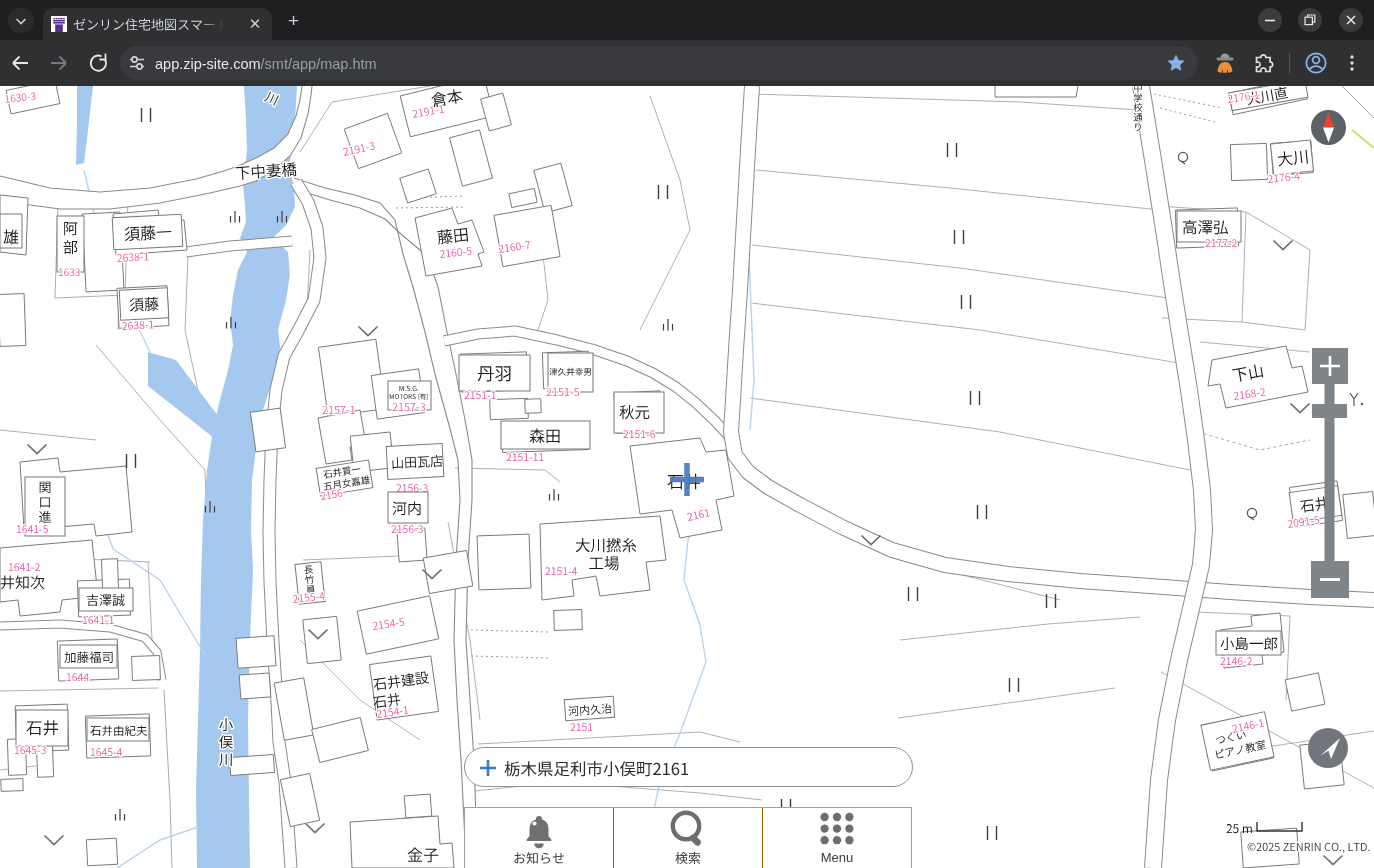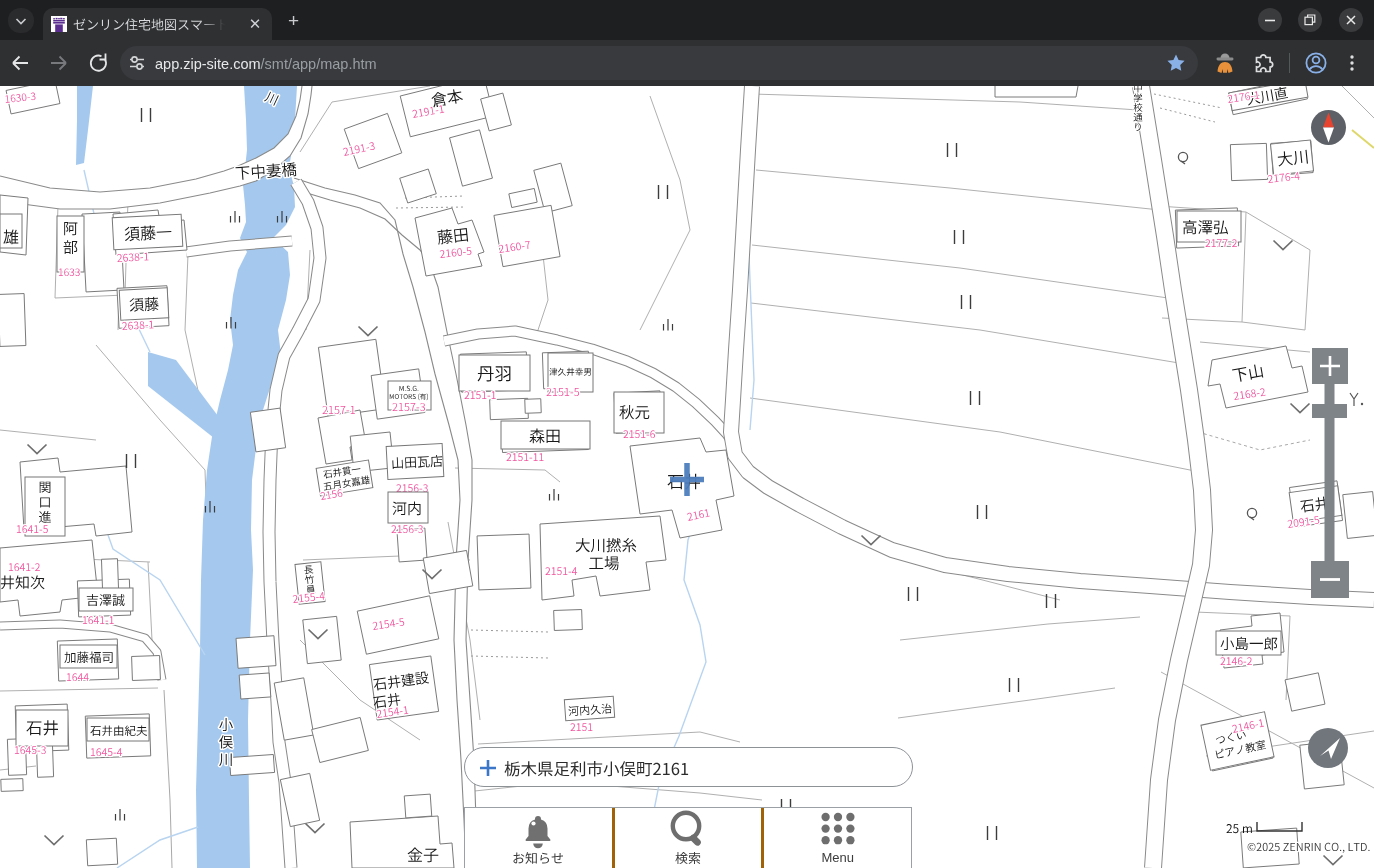--- a/index.html
+++ b/index.html
@@ -18,21 +18,21 @@
     font-size:19px; line-height:19px; text-align:center; }
   .winbtn { position:absolute; top:8px; width:24px; height:24px; border-radius:12px; background:#3a3b3d; }
   .winbtn svg { display:block; }
   #toolbar { position:absolute; left:0; top:40px; width:1374px; height:46px; background:#2e3032; }
   
   #searchpill { position:absolute; left:464px; top:747px; width:449px; height:40px; background:#fff;
     border:1px solid #8d9297; border-radius:20px; z-index:30; }
   #navbar { position:absolute; left:464px; top:807px; width:448px; height:61px; background:#fff;
     border:1px solid #9aa0a5; border-bottom:none; z-index:30; display:flex; }
   .navitem { flex:1; position:relative; text-align:center; }
-  .navitem + .navitem { border-left:3px solid #a16207; }
+  .navitem + .navitem { border-left:1px solid #a16207; }
   .navlabel { position:absolute; left:0; right:0; top:42px; font-size:13px; color:#3c3c3c; }
 </style>
 </head>
 <body>
 <div id="stage">
 
   <svg id="map" width="1374" height="782" viewBox="0 86 1374 782" style="position:absolute;left:0;top:86px;" font-family="&quot;Liberation Sans&quot;, sans-serif">
     <rect x="0" y="86" width="1374" height="782" fill="#ffffff"></rect>
 <path d="M752 94 L1020 102 L1138 110" stroke="#b0b0b0" stroke-width="1" fill="none"></path>
 <path d="M756 170 L950 188 L1160 210" stroke="#b0b0b0" stroke-width="1" fill="none"></path>

